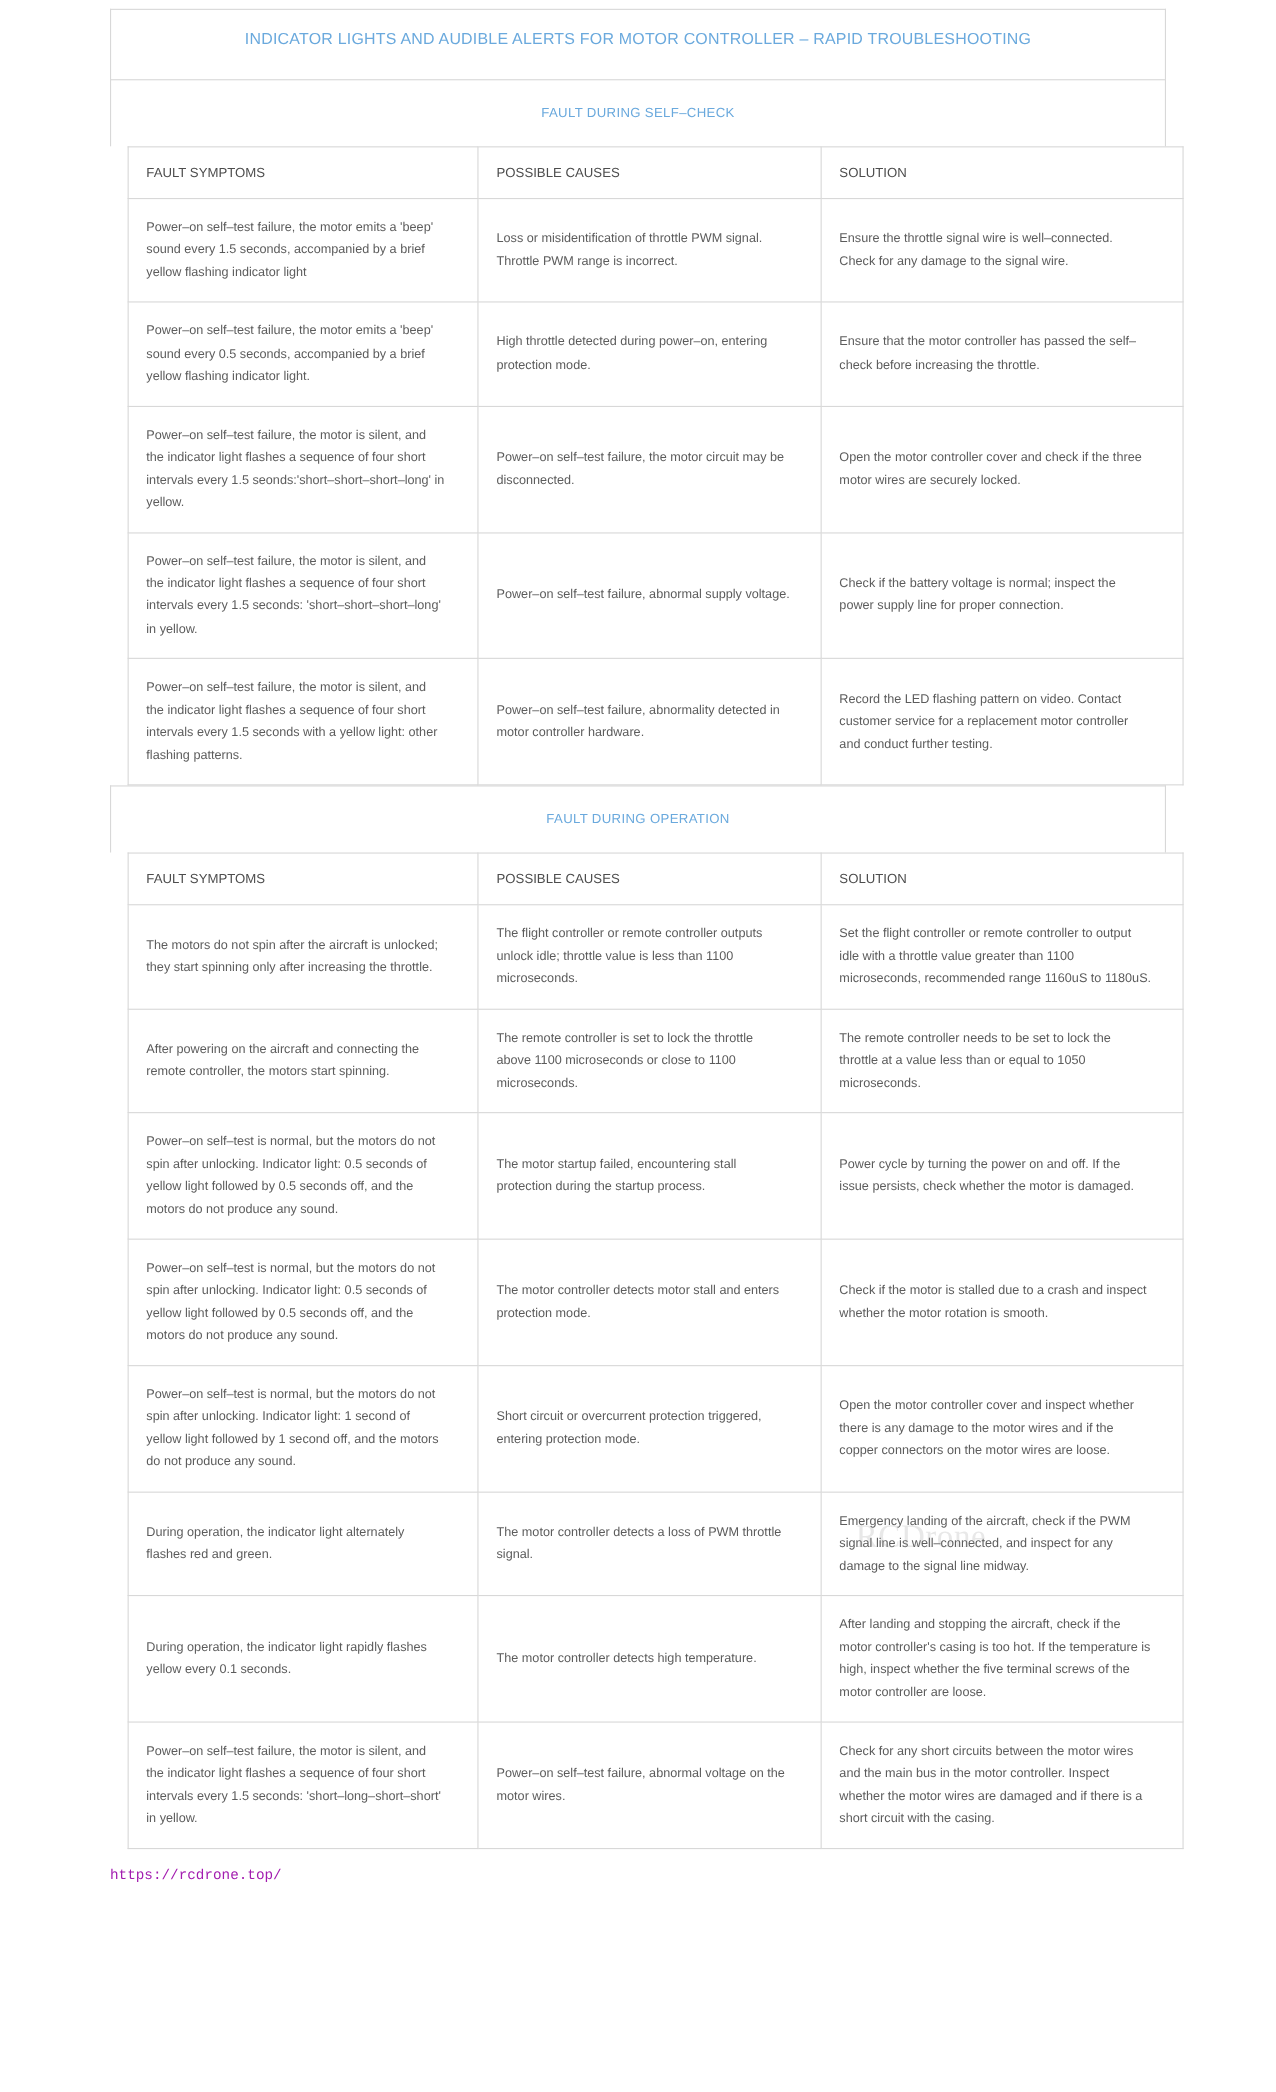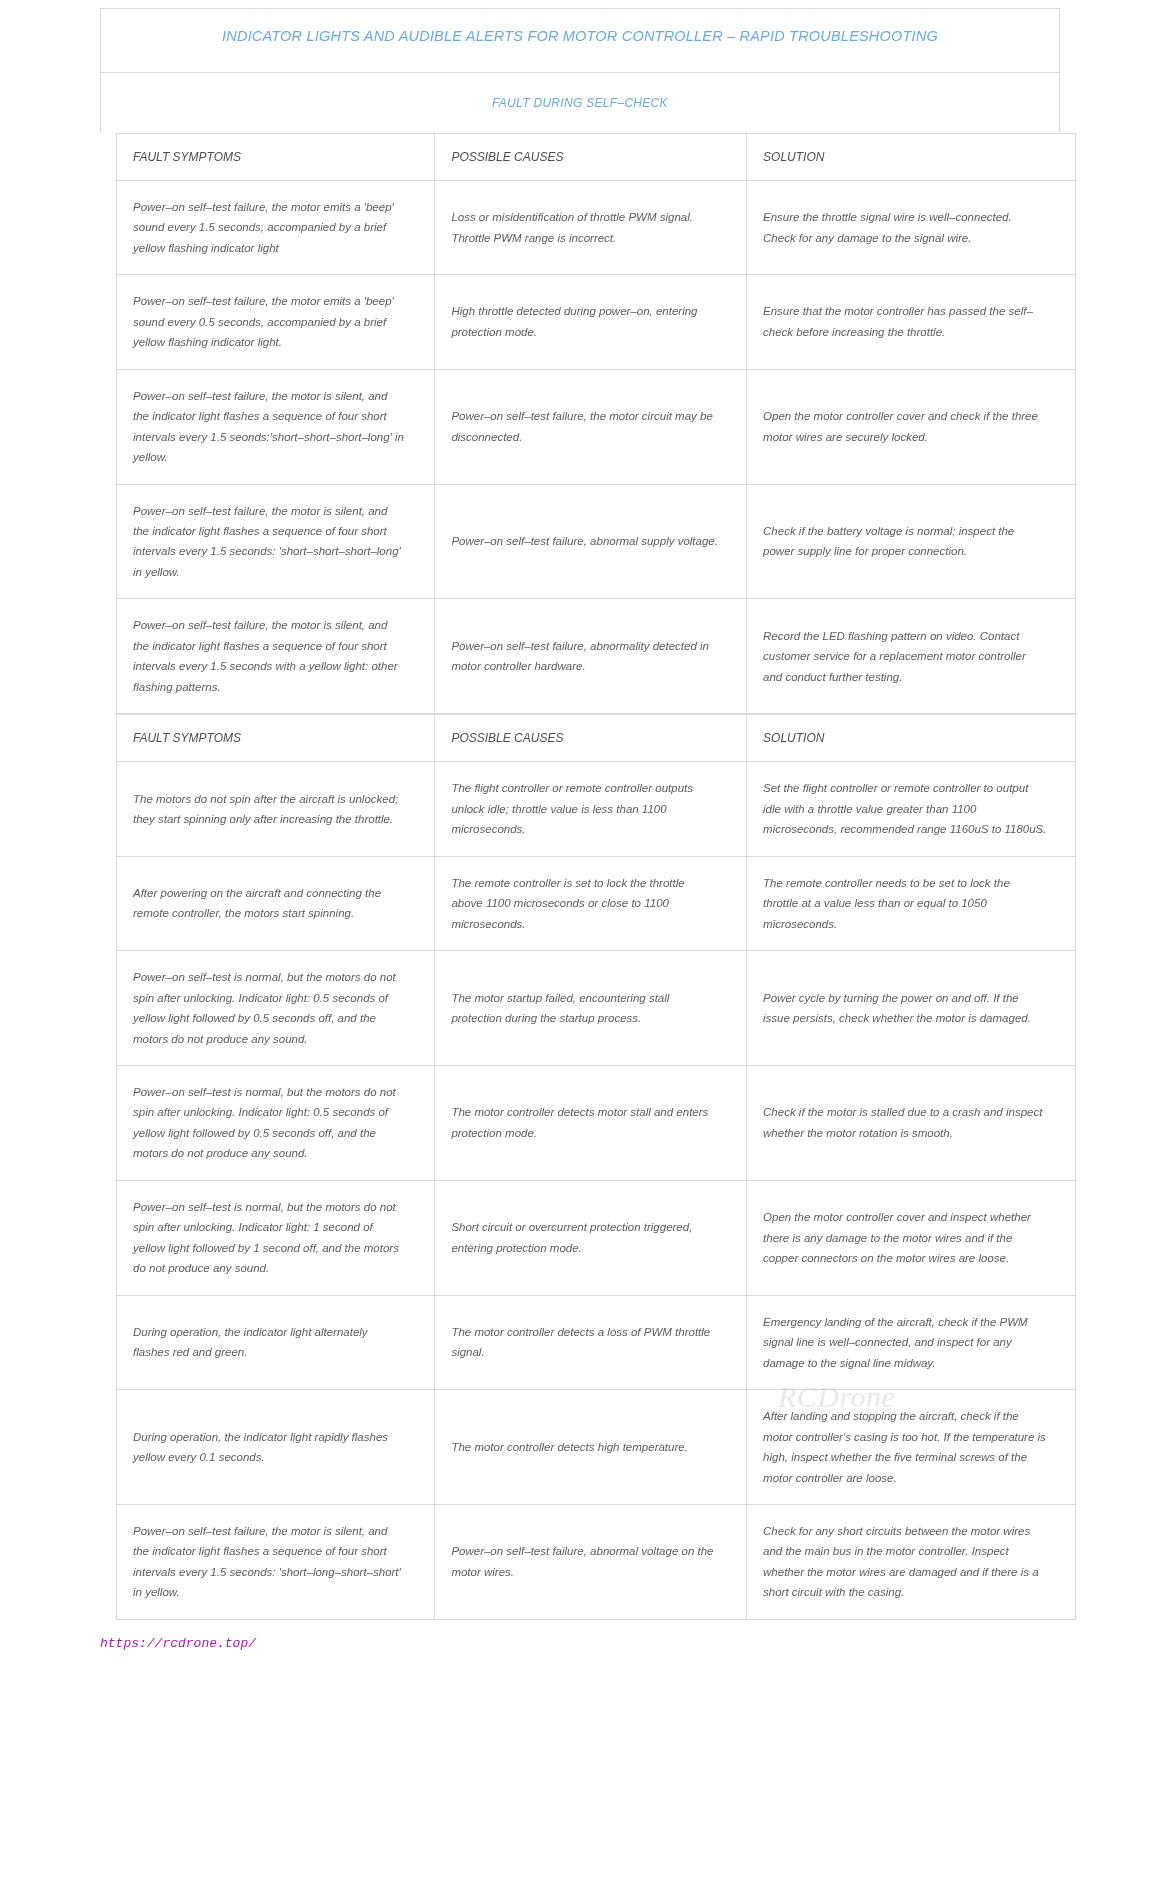--- a/index.html
+++ b/index.html
@@ -12,21 +12,20 @@
     font-family: "Liberation Sans", sans-serif;
     color: #5a5a5a;
     -webkit-font-smoothing: antialiased;
   }
   .page {
     width: 960px;
     margin: 0 auto;
     position: relative;
     padding-top: 8px;
     box-sizing: border-box;
-    font-style: italic;
   }
 
   
   .doc-header {
     border: 1px solid #d8d8d8;
     border-bottom: none;
     padding: 14px 20px 16px 20px;
     text-align: center;
     box-sizing: border-box;
   }
@@ -159,20 +158,23 @@
         <td class="sol">Check if the battery voltage is normal; inspect the power supply line for proper connection.</td>
       </tr>
       <tr>
         <td class="sym">Power–on self–test failure, the motor is silent, and the indicator light flashes a sequence of four short intervals every 1.5 seconds with a yellow light: other flashing patterns.</td>
         <td class="cau">Power–on self–test failure, abnormality detected in motor controller hardware.</td>
         <td class="sol">Record the LED flashing pattern on video. Contact customer service for a replacement motor controller and conduct further testing.</td>
       </tr>
     </tbody>
   </table>
 
+  <div class="section-banner">
+    <span class="label">FAULT DURING OPERATION</span>
+  </div>
 
   <table class="tbl">
     <colgroup>
         <col class="c1">
         <col class="c2">
         <col class="c3">
       </colgroup>
     <thead>
       <tr>
         <th>FAULT SYMPTOMS</th>

